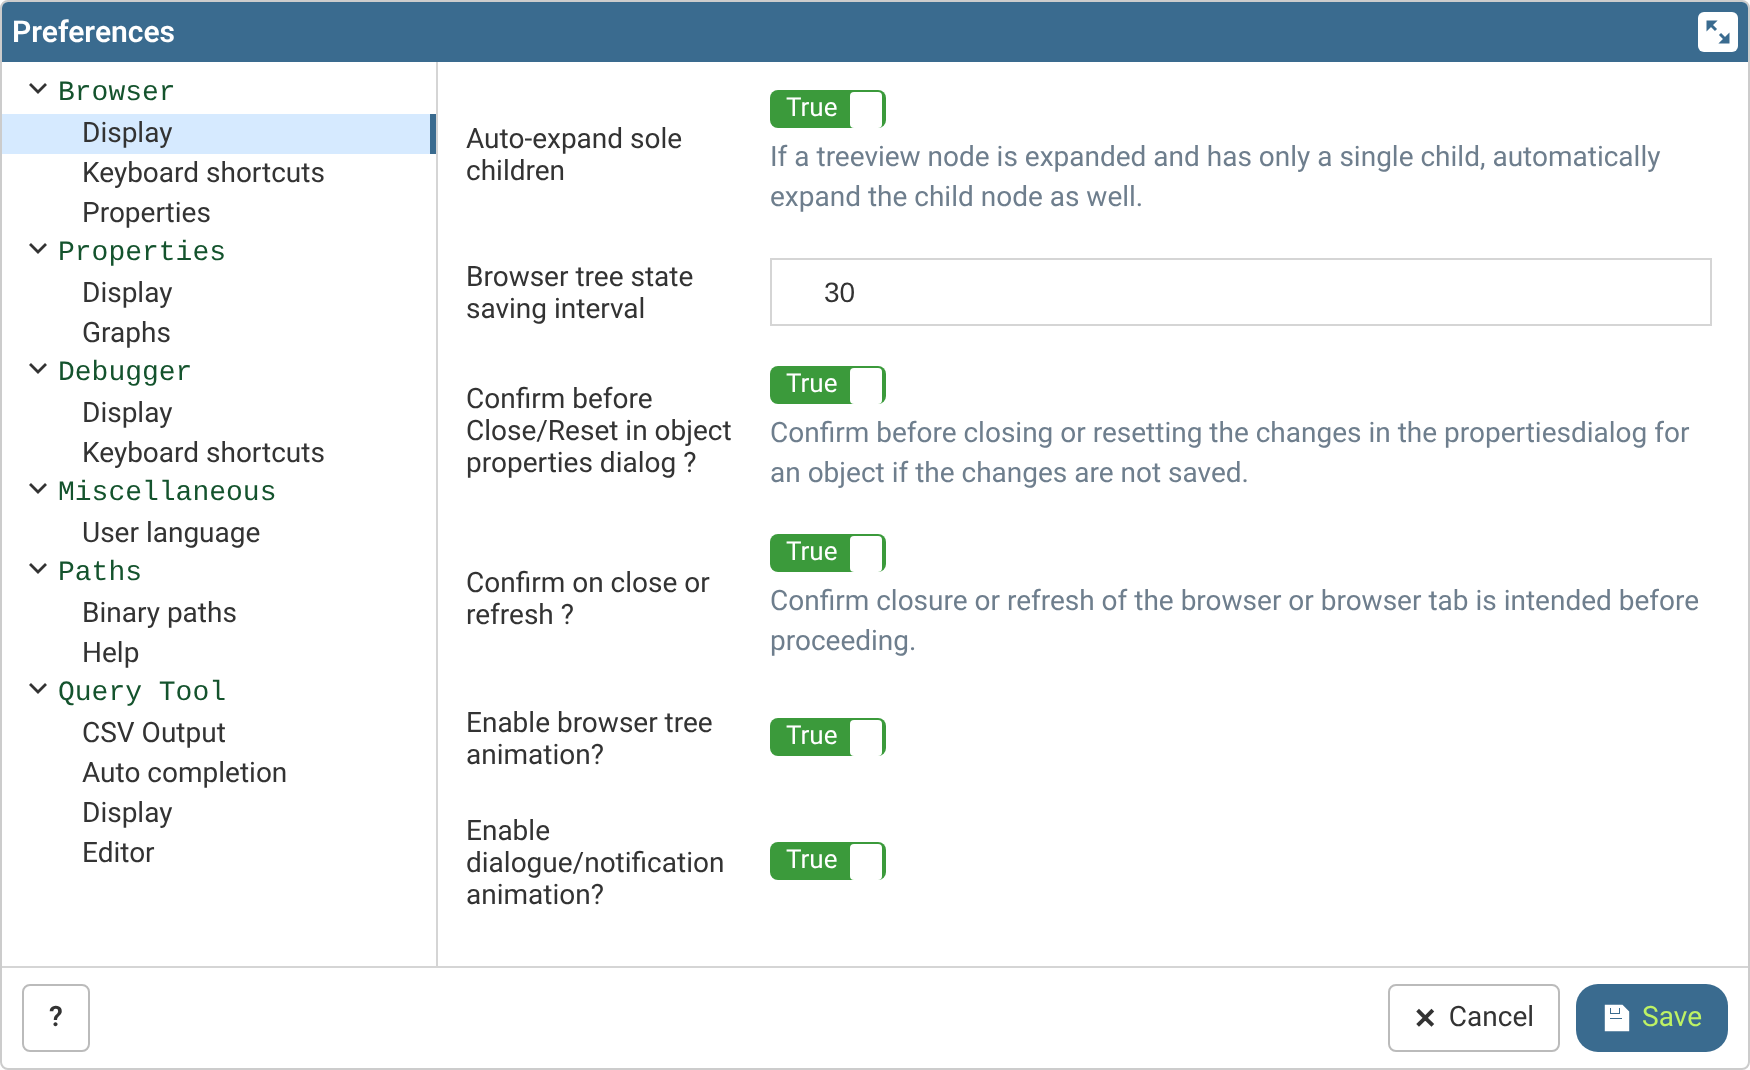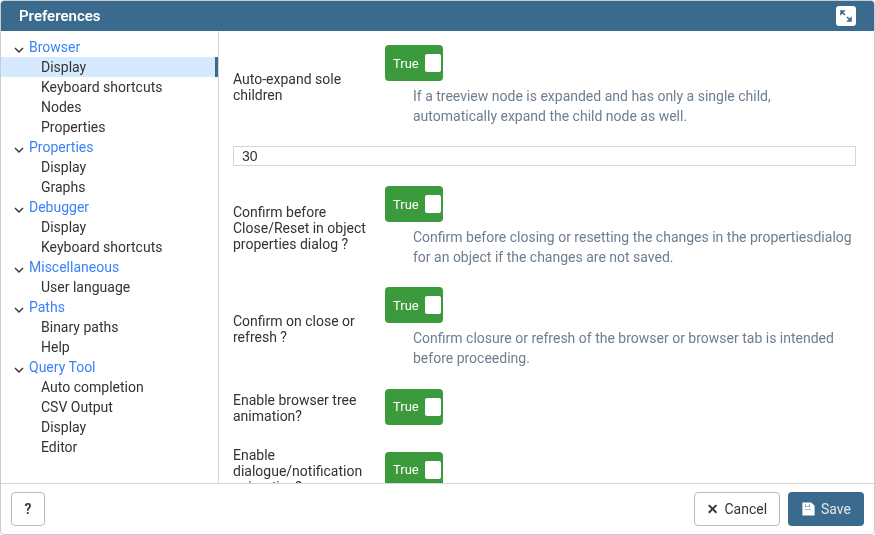--- a/index.html
+++ b/index.html
@@ -17,21 +17,21 @@
     display: flex;
     flex-direction: column;
     overflow: hidden;
   }
   .modal-header {
     background: #3a6b8f;
     color: #fff;
     display: flex;
     align-items: center;
     justify-content: space-between;
-    padding: 5px 18px;
+    padding: 5px 5px;
     font-weight: 600;
     font-size: 15px;
   }
   .modal-header .expand {
     background: #fff;
     border-radius: 3px;
     width: 20px;
     height: 20px;
     display: flex;
     align-items: center;
@@ -44,24 +44,25 @@
     overflow: hidden;
   }
   .sidebar {
     width: 218px;
     border-right: 1px solid #d5d5d5;
     overflow-y: auto;
     padding-top: 6px;
   }
   .tree-group-label {
     display: flex;
-    align-items: flex-end;
+    align-items: flex-start;
     padding: 2px 5px 2px 12px;
-    color: #3b82f6;
-    cursor: pointer;
+    color: #14532d;
+    cursor: pointer;
+    font-family: Liberation Mono, monospace;
   }
   .tree-group-label .chev {
     width: 12px;
     display: inline-flex;
     justify-content: center;
     margin-right: 4px;
   }
   .tree-item {
     padding: 2px 18px 2px 40px;
     color: #333;
@@ -88,45 +89,44 @@
     padding-right: 8px;
   }
   .setting-control {
     flex: 1;
   }
   .toggle {
     display: inline-flex;
     align-items: center;
     background: #3b9a3b;
     border-radius: 4px;
-    height: 36px;
+    height: 19px;
     padding: 0 2px 0 8px;
     color: #fff;
     font-size: 13px;
     cursor: pointer;
   }
   .toggle .knob {
     background: #fff;
     width: 16px;
     height: 18px;
     border-radius: 2px;
     margin-left: 6px;
   }
   .help-text {
     color: #6e7e8d;
     margin-top: 6px;
     line-height: 1.4;
-    margin-left: 28px;
   }
   .text-input {
     width: 100%;
-    height: 20px;
+    height: 34px;
     border: 1px solid #d5d5d5;
     border-radius: 0;
-    padding: 0 8px;
+    padding: 0 26px;
     font-size: 14px;
     color: #333;
   }
   .modal-footer {
     border-top: 1px solid #d5d5d5;
     padding: 8px 10px;
     display: flex;
     align-items: center;
     justify-content: space-between;
   }
@@ -150,21 +150,22 @@
     color: #333;
     font-weight: 600;
   }
   .btn-cancel {
     border: 1px solid #bbb;
     background: #fff;
     color: #333;
   }
   .btn-save {
     background: #3a6b8f;
-    color: #e5e5e5;
+    color: #bef264;
+    border-radius: 11px;
   }
   svg { display: block; }
 </style>
 </head>
 <body>
 
 <div class="modal">
 
   <div class="modal-header">
     <span>Preferences</span>
@@ -182,21 +183,20 @@
         <div class="tree-group-label">
           <span class="chev">
             <svg width="10" height="10" viewBox="0 0 10 10">
               <path d="M1 3l4 4 4-4" stroke="#333" stroke-width="1.4" fill="none"></path>
             </svg>
           </span>
           <span>Browser</span>
         </div>
         <div class="tree-item selected">Display</div>
         <div class="tree-item">Keyboard shortcuts</div>
-        <div class="tree-item">Nodes</div>
         <div class="tree-item">Properties</div>
         <div class="tree-group-label">
           <span class="chev">
             <svg width="10" height="10" viewBox="0 0 10 10">
               <path d="M1 3l4 4 4-4" stroke="#333" stroke-width="1.4" fill="none"></path>
             </svg>
           </span>
           <span>Properties</span>
         </div>
         <div class="tree-item">Display</div>
@@ -231,35 +231,36 @@
         <div class="tree-item">Binary paths</div>
         <div class="tree-item">Help</div>
         <div class="tree-group-label">
           <span class="chev">
             <svg width="10" height="10" viewBox="0 0 10 10">
               <path d="M1 3l4 4 4-4" stroke="#333" stroke-width="1.4" fill="none"></path>
             </svg>
           </span>
           <span>Query Tool</span>
         </div>
+        <div class="tree-item">CSV Output</div>
         <div class="tree-item">Auto completion</div>
-        <div class="tree-item">CSV Output</div>
         <div class="tree-item">Display</div>
         <div class="tree-item">Editor</div>
       </div>
 
     <div class="content" id="content">
         <div class="setting-row">
           <div class="setting-label">Auto-expand sole children</div>
           <div class="setting-control"><div class="toggle">
               <span>True</span>
               <span class="knob"></span>
             </div><div class="help-text">If a treeview node is expanded and has only a single child, automatically expand the child node as well.</div></div>
         </div>
         <div class="setting-row">
+          <div class="setting-label">Browser tree state saving interval</div>
           <div class="setting-control"><input class="text-input" value="30" style=""></div>
         </div>
         <div class="setting-row">
           <div class="setting-label">Confirm before Close/Reset in object properties dialog ?</div>
           <div class="setting-control"><div class="toggle">
               <span>True</span>
               <span class="knob"></span>
             </div><div class="help-text">Confirm before closing or resetting the changes in the propertiesdialog for an object if the changes are not saved.</div></div>
         </div>
         <div class="setting-row">

